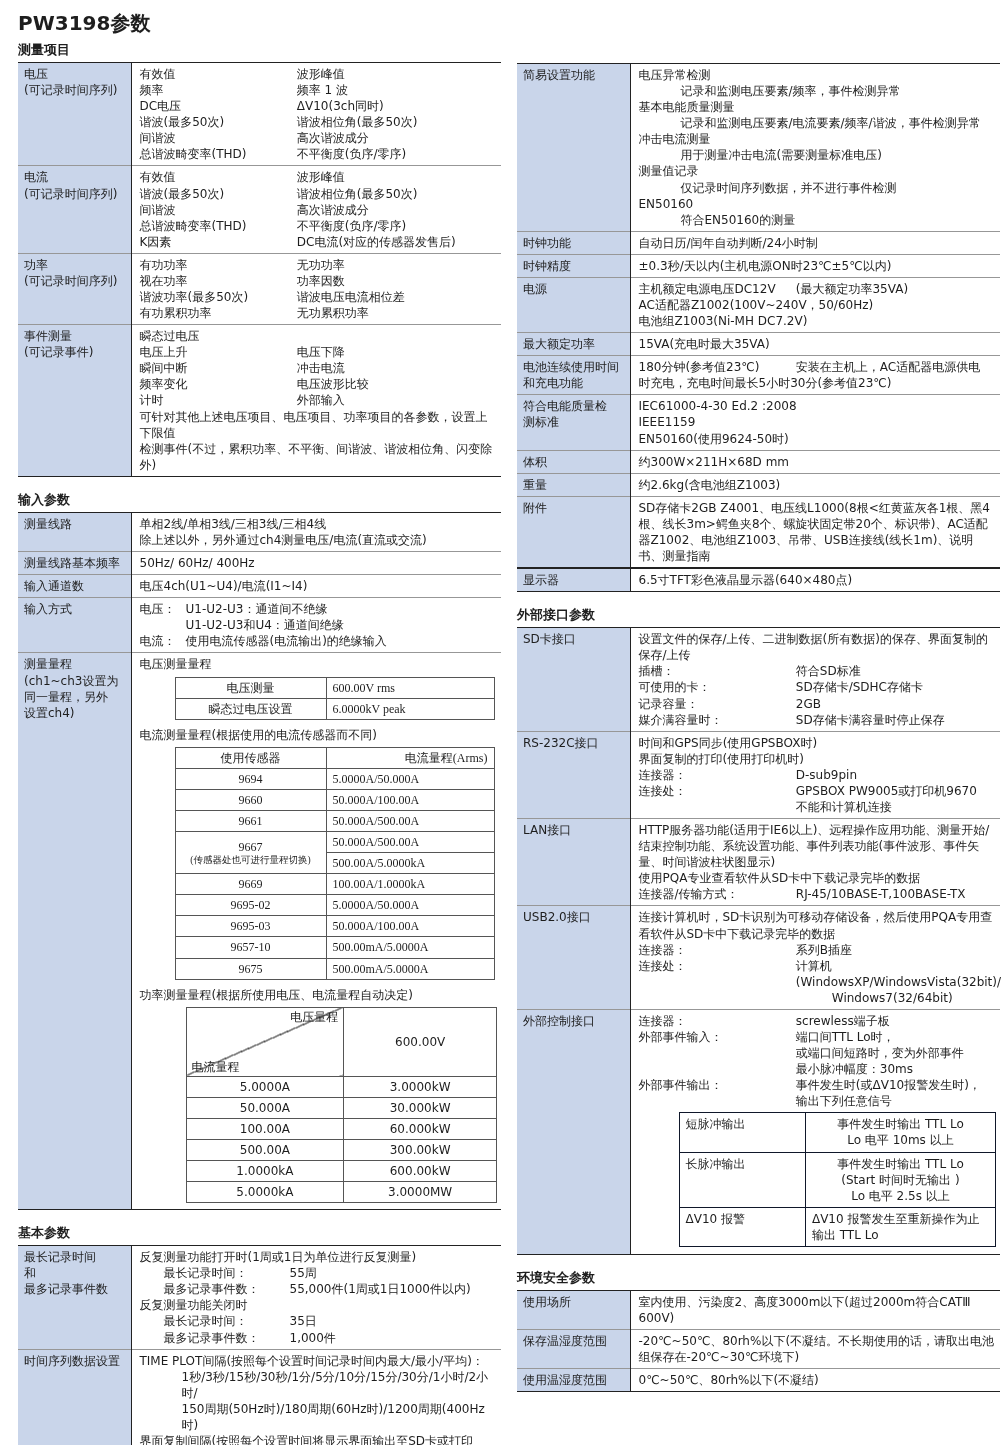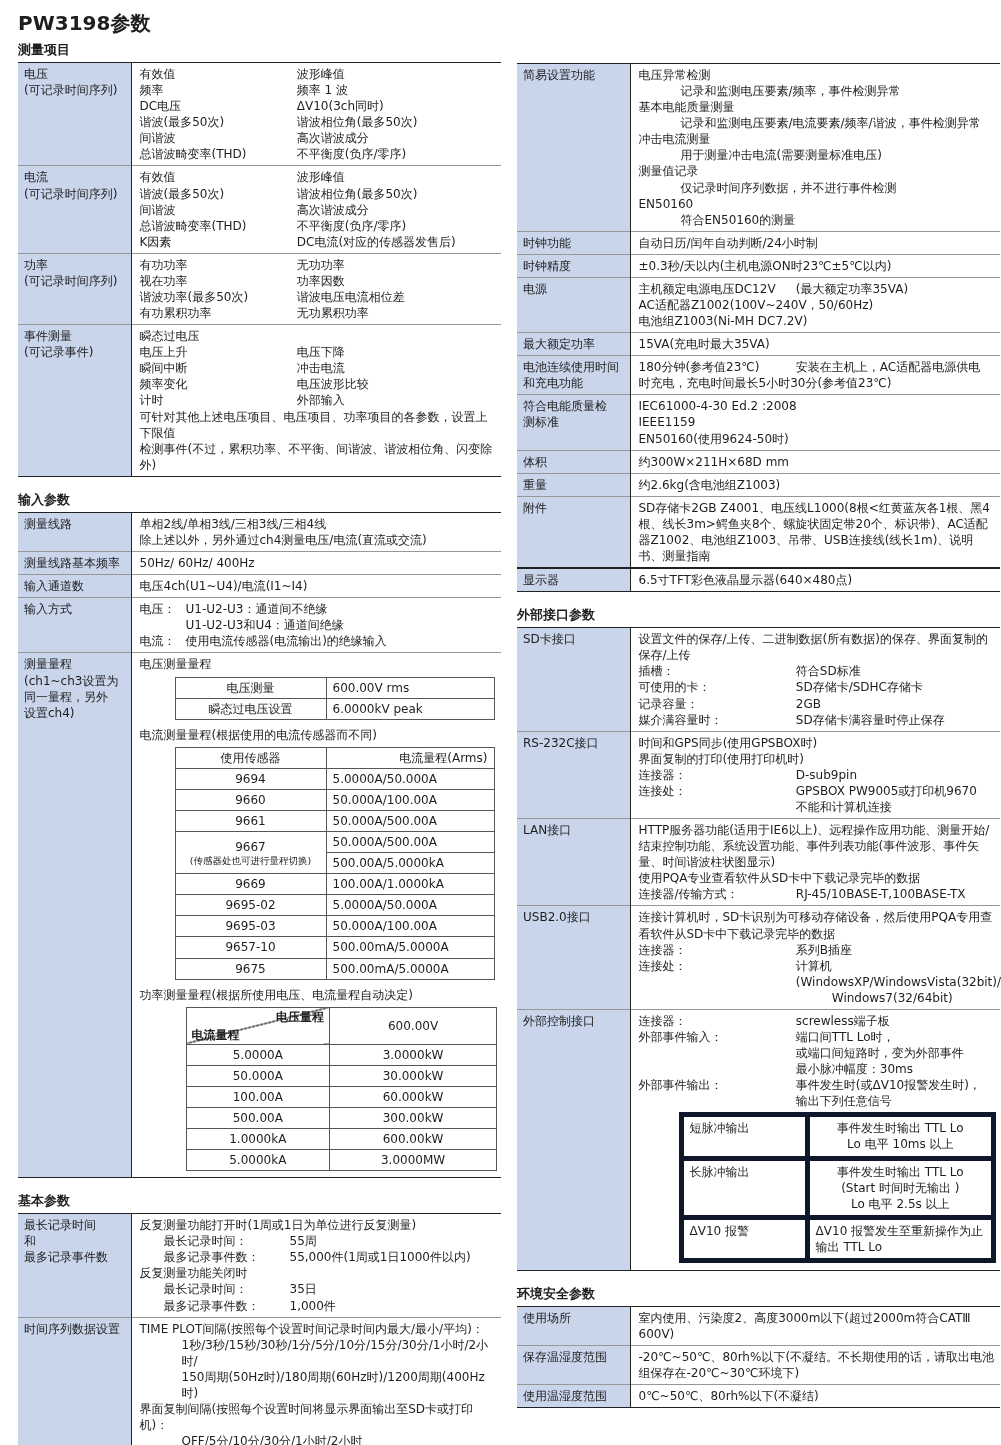--- a/index.html
+++ b/index.html
@@ -15,36 +15,36 @@
   .spec th.label{background:var(--label-bg,#c9d5ea);width:113px;min-width:113px;font-weight:normal;text-align:left;vertical-align:top;padding:3px 2px 3px 6px;border-right:1.5px solid #222;white-space:pre-line;box-sizing:border-box;}
   .spec td.content{vertical-align:top;padding:3px 4px 3px 8px;}
   .spec > tbody > tr + tr > th,.spec > tbody > tr + tr > td{border-top:1px solid #979797;}
   .line{display:flex;align-items:flex-start;}
   .line .a{flex:0 0 44%;}
   .line .b{flex:1 1 auto;}
   .pk .a{flex:0 0 150px;padding-left:24px;box-sizing:border-box;}
   .line .k4{flex:0 0 46px;}
   .ind{padding-left:42px;}
   .ind4{padding-left:46px;}
-  table.ntbl{border-collapse:collapse;margin:4px 0 7px 35px;font-size:12px;}
+  table.ntbl{border-collapse:collapse;margin:4px 0 7px 35px;font-size:12px;font-family:Liberation Serif, serif;}
   .ntbl th,.ntbl td{border:1px solid #555;padding:2px 6px;font-weight:normal;}
   .ntbl .c1{width:138px;text-align:center;}
   .ntbl .c2{width:155px;text-align:left;}
   .ntbl th.c2{text-align:right;}
   .ntbl .sub{font-size:9.5px;display:block;line-height:1.25;}
   table.dtbl{border-collapse:collapse;margin:4px 0 3px 46px;font-size:12px;}
   .dtbl td{border:1px solid #555;padding:2px 6px;}
-  .dtbl .dcell{width:146px;height:36px;position:relative;padding:0;background:linear-gradient(to bottom right,transparent calc(50% - 0.7px),#555 calc(50% - 0.7px),#555 calc(50% + 0.7px),transparent calc(50% + 0.7px));font-weight:bold;}
+  .dtbl .dcell{width:146px;height:36px;position:relative;padding:16px;background:linear-gradient(to bottom right,transparent calc(50% - 0.7px),#555 calc(50% - 0.7px),#555 calc(50% + 0.7px),transparent calc(50% + 0.7px));}
   .dtbl .dt{position:absolute;top:1px;right:5px;}
   .dtbl .dl{position:absolute;bottom:1px;left:5px;}
   .dtbl .vcell{width:158px;text-align:center;vertical-align:middle;}
   .dtbl .rc1{text-align:center;}
   .dtbl .rc2{text-align:center;}
   table.ptbl{border-collapse:collapse;margin:3px 0 4px 40px;font-size:12px;}
-  .ptbl td{border:5px solid #0f172a;padding:3px 6px;vertical-align:top;}
+  .ptbl td{border:1px solid #0f172a;padding:3px 6px;vertical-align:top;}
   .ptbl .pa{width:138px;text-align:left;}
   .ptbl .pb{width:220px;}
   .ptbl .pb.center{text-align:center;margin-top:40px;}
 </style>
 </head>
 <body>
 
 <div class="page">
   <h1>PW3198参数</h1>
   <div class="cols">

